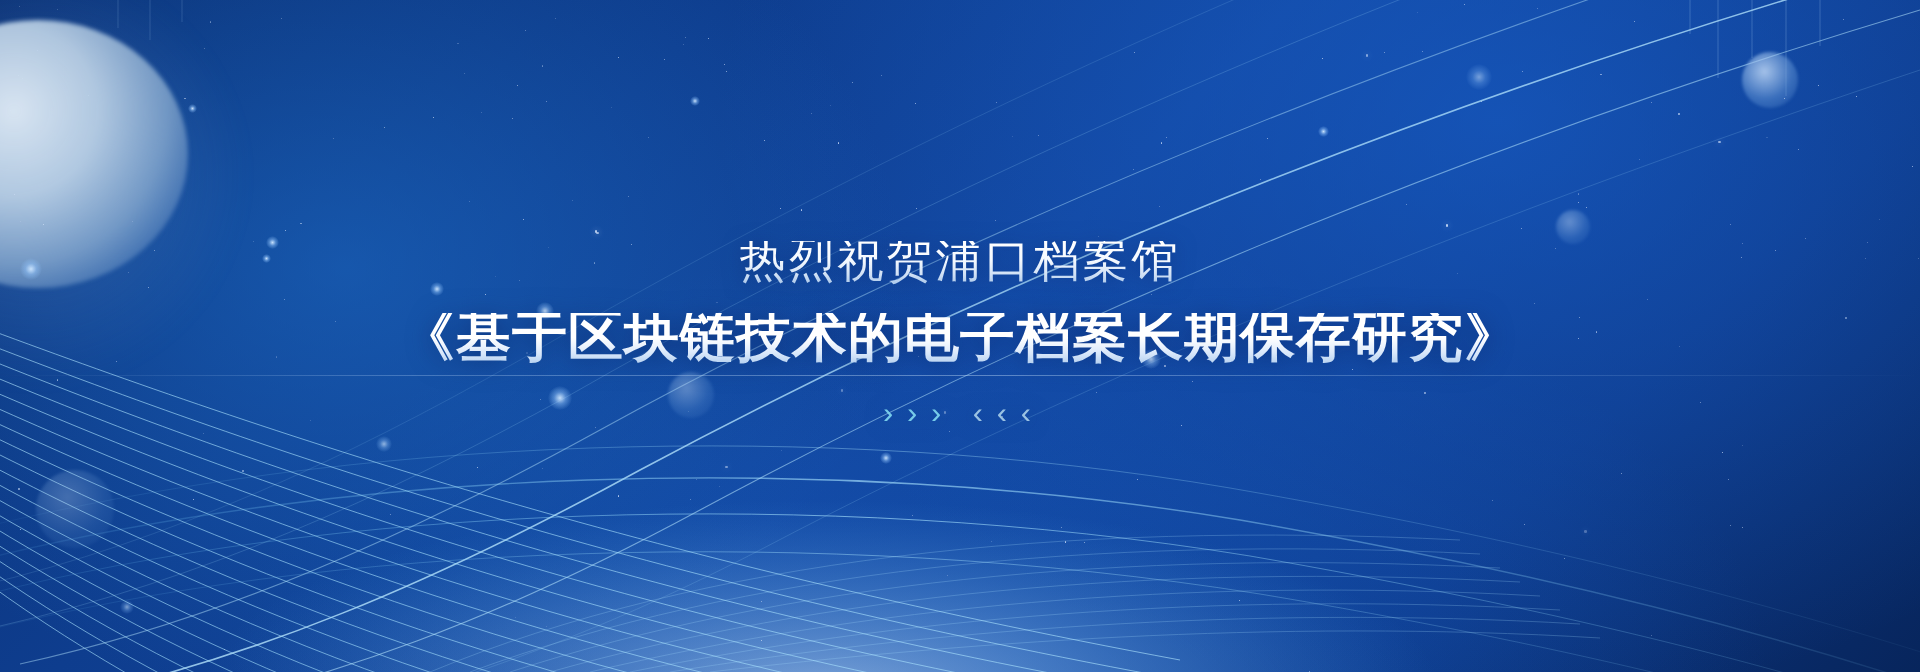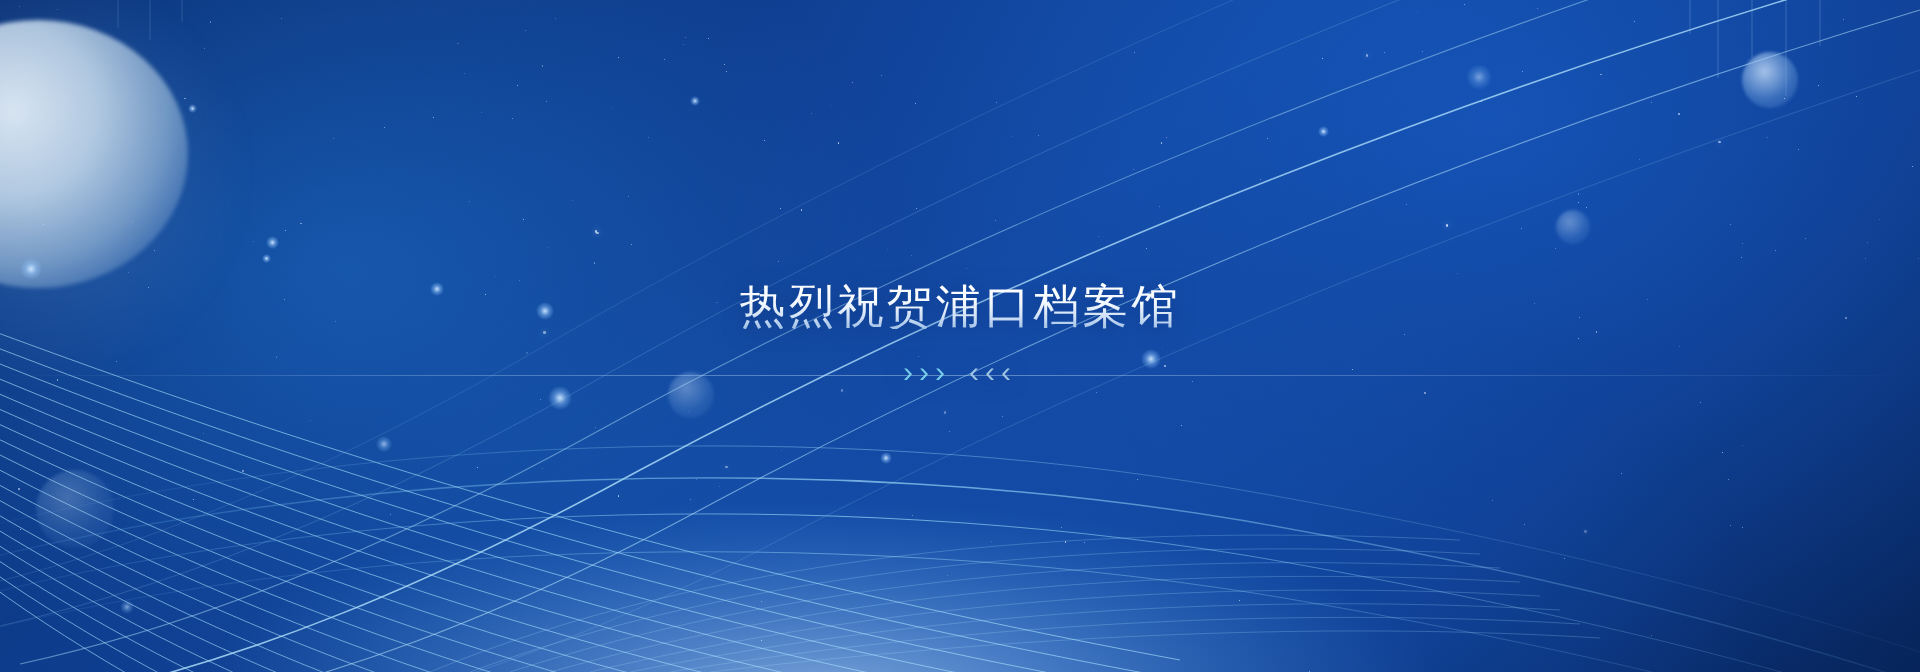--- a/index.html
+++ b/index.html
@@ -10,21 +10,21 @@
     width:1920px;height:672px;
     overflow:hidden;
     background:
       radial-gradient(ellipse 900px 700px at 18% 40%, rgba(30,110,200,.55) 0%, rgba(10,50,130,0) 62%),
       radial-gradient(ellipse 1200px 900px at 78% 18%, rgba(24,96,205,.60) 0%, rgba(8,42,115,0) 65%),
       radial-gradient(ellipse 1100px 620px at 52% 100%, rgba(22,92,196,.50) 0%, rgba(7,38,105,0) 70%),
       linear-gradient(135deg,#0a2f72 0%,#0e3d8e 28%,#12459c 50%,#0d3784 78%,#07255c 100%);
   }
 
   .layer{position:absolute;inset:0;}
-  .nosel{user-select:none;}
+  .nosel{user-select:none;font-family:Liberation Mono, monospace;}
 
   
   #stars{opacity:.95;}
   .star{position:absolute;border-radius:50%;background:#dce9ff;}
 
   
   .bokeh{position:absolute;border-radius:50%;
     background:radial-gradient(circle,rgba(205,230,255,.95) 0%,rgba(150,200,255,.45) 35%,rgba(100,170,255,0) 72%);
     filter:blur(.4px);}
 
@@ -417,20 +417,21 @@
       <div class="star" style="left: 1260.3px; top: 178.8px; width: 1.1px; height: 1.1px; opacity: 0.54; background: rgb(220, 233, 255);"></div>
       <div class="star" style="left: 1064.6px; top: 540.8px; width: 1.8px; height: 1.8px; opacity: 0.84; background: rgb(220, 233, 255);"></div>
       <div class="star" style="left: 512.3px; top: 118.2px; width: 1.1px; height: 1.1px; opacity: 0.61; background: rgb(220, 233, 255);"></div>
     </div>
 
   <div id="divider"></div>
 
   <div id="content">
     <div id="line1" class="nosel">热烈祝贺浦口档案馆</div>
 
+    <div id="line2" class="nosel">《基于区块链技术的电子档案长期保存研究》</div>
 
     <div id="line3" class="nosel">
       <span class="chev">›››</span>
       <span class="chev right">‹‹‹</span>
     </div>
   </div>
 
 </div>
 
 </body></html>

